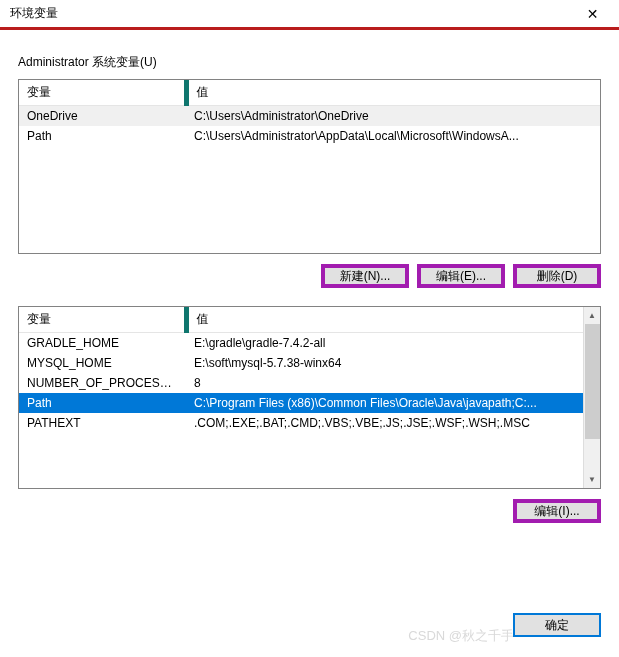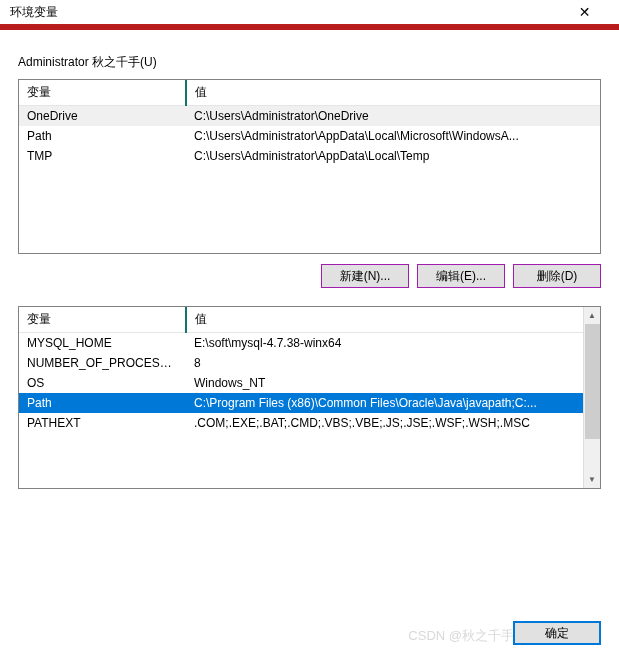--- a/index.html
+++ b/index.html
@@ -10,22 +10,22 @@
       width: 619px;
       height: 657px;
       overflow: hidden;
       color: #000;
     }
     .titlebar {
       height: 30px;
       display: flex;
       align-items: center;
       justify-content: space-between;
-      padding: 0 12px 0 10px;
-      border-bottom: 6px solid #b91c1c;
+      padding: 0 4px 0 10px;
+      border-bottom: 3px solid #b91c1c;
     }
     .close-btn {
       width: 45px;
       height: 30px;
       display: flex;
       align-items: center;
       justify-content: center;
       font-size: 14px;
       cursor: pointer;
     }
@@ -43,21 +43,21 @@
       width: 100%;
       border-collapse: collapse;
       table-layout: fixed;
     }
     .table th {
       text-align: left;
       font-weight: normal;
       padding: 4px 8px;
       background: #fff;
       border-bottom: 1px solid #e5e5e5;
-      border-right: 2px solid #0f766e;
+      border-right: 5px solid #0f766e;
       font-size: 12px;
     }
     .table th:last-child { border-right: none; }
     .col-var { width: 167px; }
     .table td {
       padding: 3px 8px;
       font-size: 12px;
       white-space: nowrap;
       overflow: hidden;
       text-overflow: ellipsis;
@@ -94,32 +94,32 @@
       display: flex;
       justify-content: flex-end;
       gap: 8px;
       margin-bottom: 18px;
     }
     .btn {
       min-width: 88px;
       height: 24px;
       padding: 0 14px;
       background: #e1e1e1;
-      border: 1px solid #a21caf;
+      border: 4px solid #a21caf;
       font-size: 12px;
       cursor: pointer;
       font-family: inherit;
     }
     .footer {
       display: flex;
       justify-content: flex-end;
       gap: 20px;
       padding: 12px 18px;
       position: absolute;
-      bottom: 0;
+      bottom: 8px;
       right: 0;
       width: 100%;
     }
     .btn.primary { border: 2px solid #0078d7; }
     .watermark {
       position: absolute;
       bottom: 12px;
       right: 105px;
       color: #c9c9c9;
       font-size: 13px;
@@ -132,91 +132,88 @@
 
 <div class="titlebar">
   <span>环境变量</span>
   <div class="close-btn">
     <span>✕</span>
   </div>
 </div>
 
 <div class="content">
 
-  <div class="section-label">Administrator 秋之千手(U)</div>
+  <div class="section-label">Administrator 系统变量(U)</div>
   <div class="table-wrap user-table-wrap">
     <table class="table">
       <thead>
         <tr>
           <th class="col-var">变量</th>
           <th>值</th>
         </tr>
       </thead>
       <tbody id="user-tbody">
           <tr class="row highlight">
             <td>OneDrive</td>
             <td>C:\Users\Administrator\OneDrive</td>
           </tr>
           <tr class="row">
             <td>Path</td>
             <td>C:\Users\Administrator\AppData\Local\Microsoft\WindowsA...</td>
           </tr>
-          <tr class="row">
-            <td>TMP</td>
-            <td>C:\Users\Administrator\AppData\Local\Temp</td>
-          </tr>
         </tbody>
     </table>
   </div>
   <div class="btn-row">
     <button class="btn">新建(N)...</button>
     <button class="btn">编辑(E)...</button>
     <button class="btn">删除(D)</button>
   </div>
 
   <div class="table-wrap sys-table-wrap">
     <div class="sys-table-inner">
       <table class="table">
         <thead>
           <tr>
             <th class="col-var">变量</th>
             <th>值</th>
           </tr>
         </thead>
         <tbody id="sys-tbody">
             <tr class="row">
+              <td>GRADLE_HOME</td>
+              <td>E:\gradle\gradle-7.4.2-all</td>
+            </tr>
+            <tr class="row">
               <td>MYSQL_HOME</td>
-              <td>E:\soft\mysql-4.7.38-winx64</td>
+              <td>E:\soft\mysql-5.7.38-winx64</td>
             </tr>
             <tr class="row">
               <td>NUMBER_OF_PROCESSORS</td>
               <td>8</td>
-            </tr>
-            <tr class="row">
-              <td>OS</td>
-              <td>Windows_NT</td>
             </tr>
             <tr class="row selected">
               <td>Path</td>
               <td>C:\Program Files (x86)\Common Files\Oracle\Java\javapath;C:...</td>
             </tr>
             <tr class="row">
               <td>PATHEXT</td>
               <td>.COM;.EXE;.BAT;.CMD;.VBS;.VBE;.JS;.JSE;.WSF;.WSH;.MSC</td>
             </tr>
           </tbody>
       </table>
     </div>
     <div class="scrollbar">
       <div class="scroll-arrow">▲</div>
       <div class="scroll-thumb"></div>
       <div class="scroll-arrow" style="position:absolute;bottom:0;width:100%;">▼</div>
     </div>
   </div>
   <div class="btn-row">
+    <button class="btn">编辑(I)...</button>
   </div>
 
 </div>
 
 <div class="watermark">CSDN @秋之千手</div>
 
 <div class="footer">
   <button class="btn primary">确定</button>
 </div>
 

